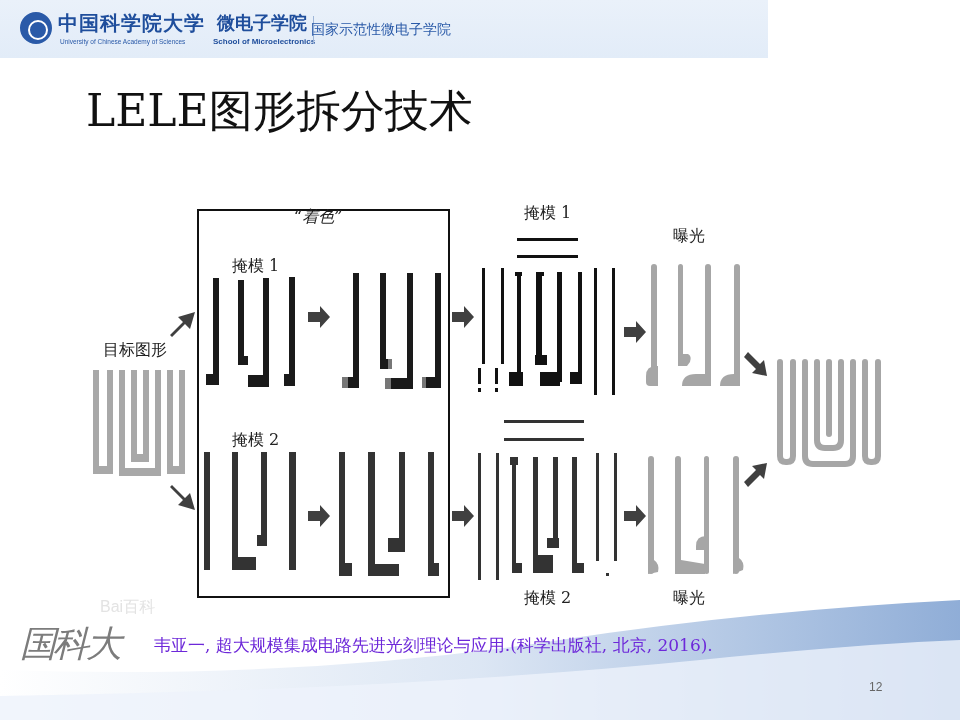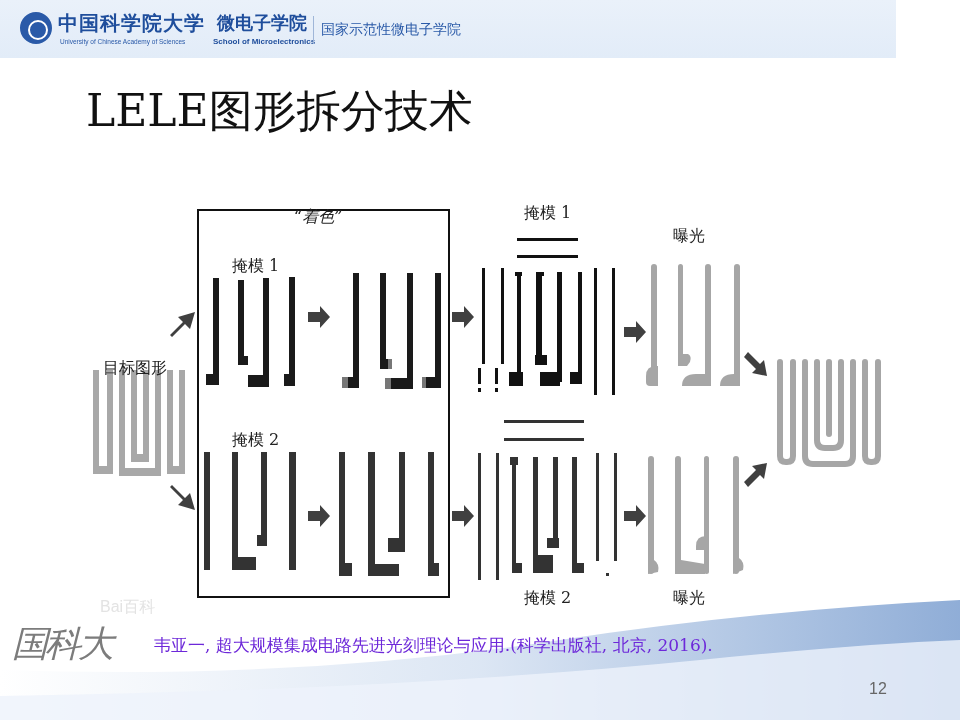--- a/index.html
+++ b/index.html
@@ -1,31 +1,31 @@
 <!DOCTYPE html>
 <html><head>
 <meta charset="utf-8">
 <style>
   html,body{margin:0;padding:0;}
   body{width:960px;height:720px;position:relative;overflow:hidden;background:#ffffff;font-family:"DejaVu Serif",serif;}
-  .header{position:absolute;left:0;top:0;width:896px;height:58px;background:linear-gradient(180deg,#eaf1fa 0%,#e2ecf8 100%);}
+  .header{position:absolute;left:0;top:0;width:768px;height:58px;background:linear-gradient(180deg,#eaf1fa 0%,#e2ecf8 100%);}
   .logo-emblem{position:absolute;left:20px;top:12px;width:32px;height:32px;border-radius:50%;background:#2a5aa8;border:2px solid #2a5aa8;box-sizing:border-box;}
   .logo-emblem::after{content:"";position:absolute;left:6px;top:6px;width:16px;height:16px;border-radius:50%;border:2px solid #fff;}
   .uni-cn{position:absolute;left:58px;top:10px;font-size:20px;color:#1f4e9c;font-weight:bold;letter-spacing:1px;font-family:"DejaVu Serif",serif;}
   .uni-en{position:absolute;left:60px;top:38px;font-size:6.5px;color:#2a5aa8;font-family:"Liberation Sans",sans-serif;}
   .school-cn{position:absolute;left:217px;top:11px;font-size:18px;color:#1f4e9c;font-weight:bold;font-family:"DejaVu Sans",sans-serif;}
   .school-en{position:absolute;left:213px;top:37px;font-size:8px;color:#1f4e9c;font-weight:bold;font-family:"Liberation Sans",sans-serif;}
   .divider{position:absolute;left:313px;top:16px;width:1px;height:28px;background:#9fb6d8;}
-  .national{position:absolute;left:321px;top:21px;font-size:14px;color:#2a5aa8;font-family:Liberation Mono, monospace;}
+  .national{position:absolute;left:311px;top:21px;font-size:14px;color:#2a5aa8;font-family:Liberation Mono, monospace;}
   .title{position:absolute;left:75px;top:82px;font-size:44px;color:#111;font-family:"DejaVu Serif",serif;letter-spacing:0px;margin-left:11px;}
   .diagram{position:absolute;left:0;top:0;}
   .footer-wave{position:absolute;left:0;top:600px;width:960px;height:120px;}
-  .foot-logo{position:absolute;left:12px;top:620px;font-size:36px;color:#7c7c7c;font-family:"DejaVu Serif",serif;letter-spacing:-3px;font-style:italic;}
+  .foot-logo{position:absolute;left:20px;top:620px;font-size:36px;color:#7c7c7c;font-family:"DejaVu Serif",serif;letter-spacing:-3px;font-style:italic;}
   .citation{position:absolute;left:154px;top:630px;width:760px;font-size:17px;line-height:30px;color:#6d28d9;font-family:"DejaVu Serif",serif;}
-  .page-num{position:absolute;left:869px;top:680px;font-size:16px;color:#666;font-family:"Liberation Sans",sans-serif;}
+  .page-num{position:absolute;left:869px;top:680px;font-size:12px;color:#666;font-family:"Liberation Sans",sans-serif;}
   .watermark{position:absolute;left:100px;top:578px;font-size:16px;color:#e3e3e3;font-family:"Liberation Sans",sans-serif;margin-top:19px;}
   .lbl{position:absolute;font-size:16px;color:#222;font-family:"DejaVu Serif",serif;white-space:nowrap;}
 </style>
 </head>
 <body>
 
 <div class="header">
   <div class="logo-emblem"></div>
   <div class="uni-cn">中国科学院大学</div>
   <div class="uni-en">University of Chinese Academy of Sciences</div>
@@ -181,21 +181,21 @@
     <path d="M805 362 L805 456 Q805 464 813 464 L845 464 Q853 464 853 456 L853 362"></path>
     <path d="M817 362 L817 440 Q817 448 825 448 L833 448 Q841 448 841 440 L841 362"></path>
     <path d="M829 362 L829 430 Q829 434 829 434"></path>
     <path d="M865 362 L865 456 Q865 462 871 462 L872 462 Q878 462 878 456 L878 362"></path>
   </g>
 </svg>
 
 <div class="lbl" style="left:294px;top:207px;font-style:italic;">“着色”</div>
 <div class="lbl" style="left:232px;top:256px;">掩模 1</div>
 <div class="lbl" style="left:232px;top:430px;">掩模 2</div>
-<div class="lbl" style="left:103px;top:358px;">目标图形</div>
+<div class="lbl" style="left:103px;top:340px;">目标图形</div>
 <div class="lbl" style="left:524px;top:203px;">掩模 1</div>
 <div class="lbl" style="left:673px;top:226px;">曝光</div>
 <div class="lbl" style="left:524px;top:588px;">掩模 2</div>
 <div class="lbl" style="left:673px;top:588px;">曝光</div>
 
 <div class="watermark">Bai百科</div>
 
 <svg class="footer-wave" width="960" height="120" viewBox="0 0 960 120">
   <defs>
     <linearGradient id="wg" x1="0" y1="0" x2="1" y2="0">

